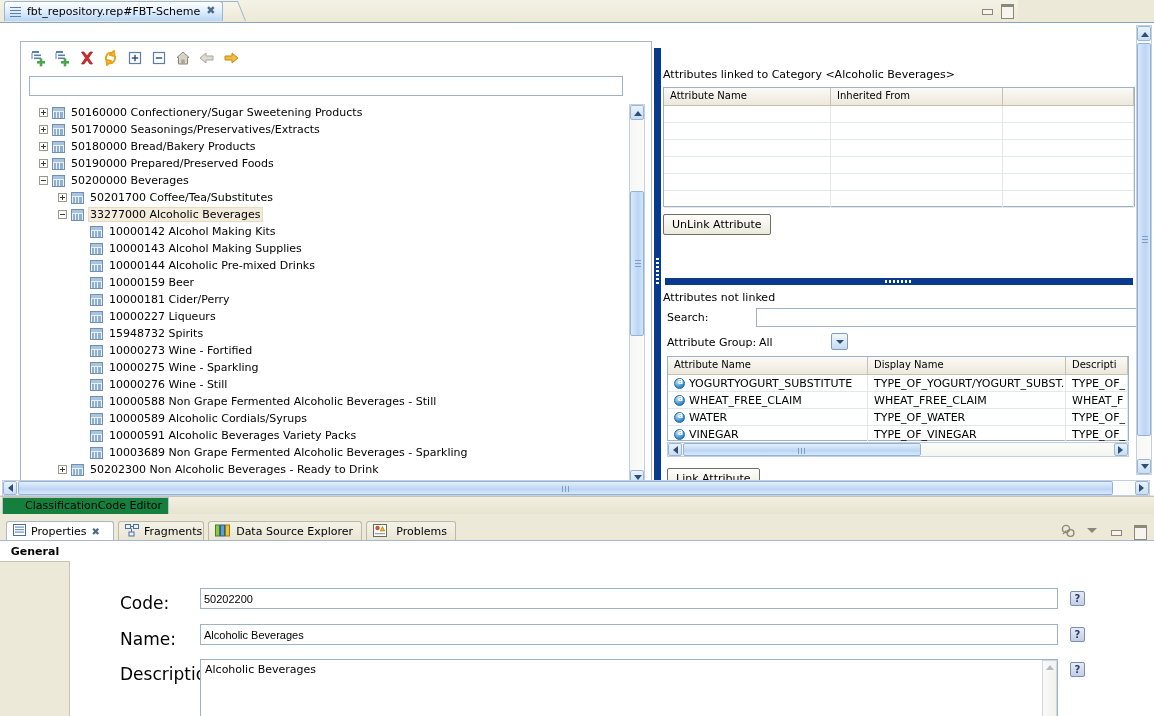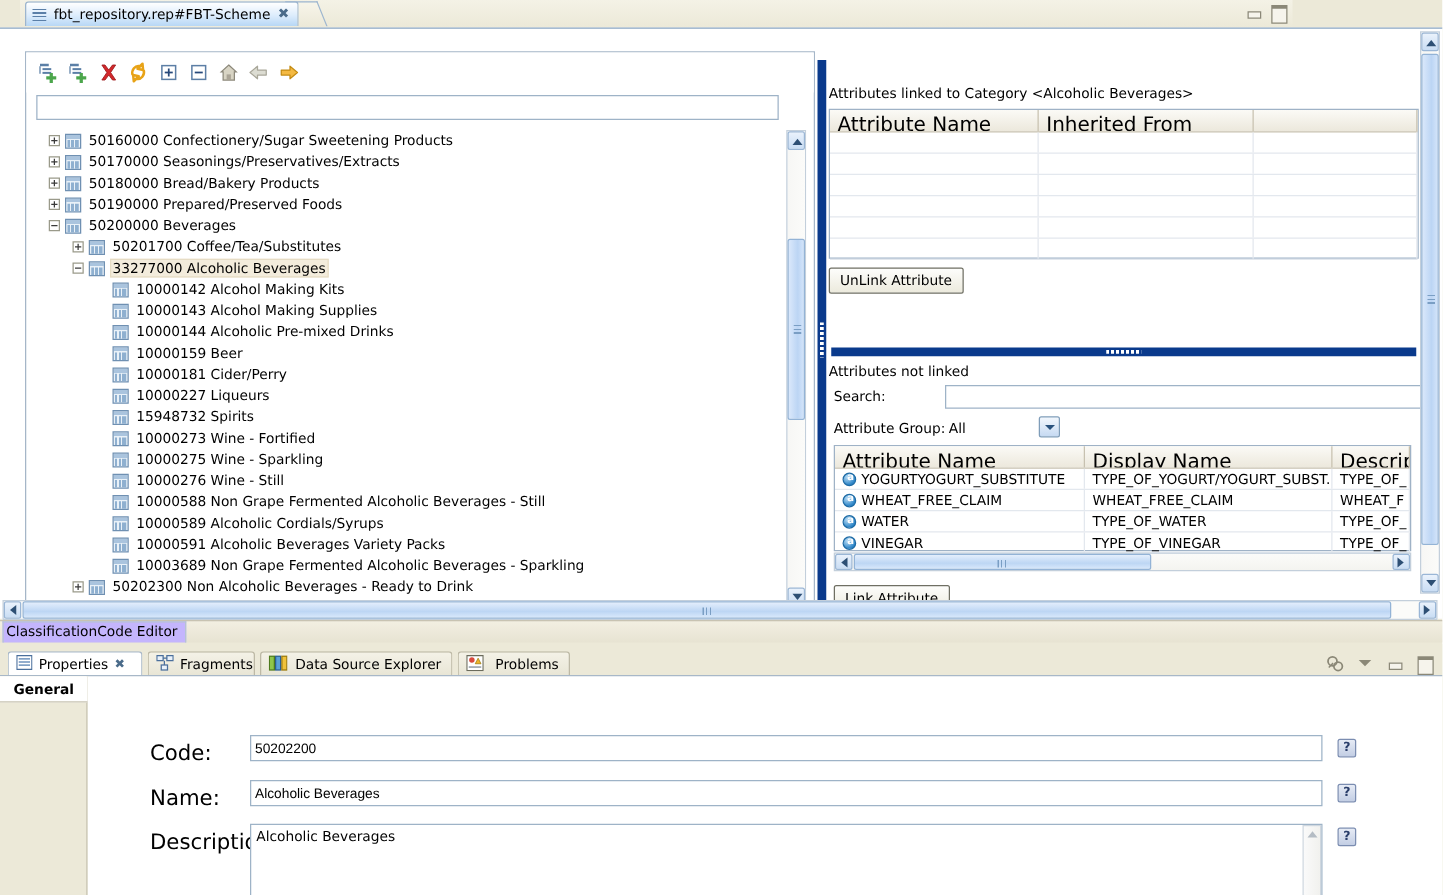--- a/index.html
+++ b/index.html
@@ -9,21 +9,21 @@
     overflow: hidden;
     background: #ffffff;
     font-family: "DejaVu Sans", "Liberation Sans", sans-serif;
     font-size: 11px;
     color: #000000;
   }
   #root { position: relative; width: 1154px; height: 716px; background: #ece9d8; }
 
   
   .editor-tabbar {
-    position: absolute; left: 16px; top: 0; width: 1018px; height: 22px;
+    position: absolute; left: 0; top: 0; width: 1018px; height: 22px;
     background: linear-gradient(to bottom, #f4f2e6 0%, #ece9d8 100%);
   }
   .editor-tab {
     position: absolute; left: 4px; top: 1px; height: 20px;
     background: linear-gradient(to bottom, #ffffff 0%, #dcecfc 55%, #b6d6f5 100%);
     border: 1px solid #9cb5cf; border-bottom: none;
     border-radius: 3px 3px 0 0;
     padding: 0 6px 0 5px;
     display: flex; align-items: center; gap: 5px;
     white-space: nowrap;
@@ -170,21 +170,21 @@
   }
   .grid {
     border: 1px solid #9fb2c6; background: #ffffff; width: 100%;
   }
   .grid-head {
     display: flex; height: 18px;
     background: linear-gradient(to bottom, #fbfaf6 0%, #ece8dc 100%);
     border-bottom: 1px solid #c7c1b0;
   }
   .gh-cell {
-    font-size: 16px; padding: 2px 0 0 6px; border-right: 1px solid #c7c1b0;
+    font-size: 10px; padding: 2px 0 0 6px; border-right: 1px solid #c7c1b0;
     overflow: hidden; white-space: nowrap; color: #000;
   }
   .grid-row { display: flex; height: 17px; border-bottom: 1px solid #e3e8ee; }
   .gr-cell {
     font-size: 11px; padding: 2px 0 0 6px; border-right: 1px solid #e3e8ee;
     overflow: hidden; white-space: nowrap;
   }
   .attr-dot {
     width: 11px; height: 11px; border-radius: 50%; flex: none;
     background: radial-gradient(circle at 35% 30%, #bfe0f7, #2e86c8 70%);
@@ -246,22 +246,22 @@
     background: repeating-linear-gradient(to right, #7a9ec4 0 1px, transparent 1px 3px);
   }
 
   
   .editor-hscroll {
     position: absolute; left: 2px; top: 480px; width: 1148px; height: 16px;
     border: 1px solid #c3cfdb; background: #fbfbf9;
   }
   .status-tab {
     position: absolute; left: 2px; top: 497px; height: 17px;
-    background: #c4b5fd; border: 1px solid #b6c4d2; border-bottom: none;
-    font-size: 11px; padding: 1px 6px 0 2px; white-space: nowrap;
+    background: #15803d; border: 1px solid #b6c4d2; border-bottom: none;
+    font-size: 11px; padding: 1px 6px 0 22px; white-space: nowrap;
   }
   .status-strip {
     position: absolute; left: 0; top: 496px; width: 1154px; height: 18px;
     background: linear-gradient(to bottom, #f2efe2, #e7e3d2);
     border-top: 1px solid #c8c3b2;
   }
 
   
   .views {
     position: absolute; left: 0; top: 515px; width: 1154px; height: 201px;

